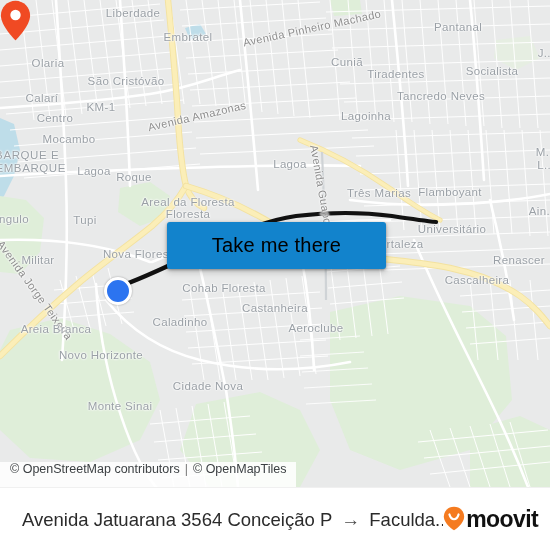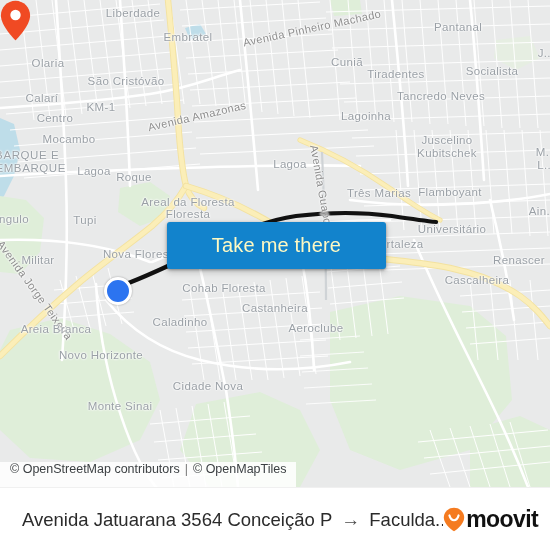--- a/index.html
+++ b/index.html
@@ -39,21 +39,21 @@
     transform-origin:50% 50%;
     pointer-events:none;
     text-shadow:0 0 2px #fff,0 0 2px #fff,0 0 3px #fff;
   }
 
   
   #takeme{
     position:absolute;left:167px;top:222px;width:219px;height:47px;
     background:#1283CC;
     border:0;border-radius:3px;
-    color:#fef9c3;
+    color:#000000;
     font-family:"Liberation Sans", sans-serif;
     font-size:20px;
     letter-spacing:.2px;
     cursor:pointer;
     box-shadow:0 1px 3px rgba(0,0,0,.35),0 3px 7px rgba(0,0,0,.18);
     z-index:40;
   }
 
   
   #origin-dot{
@@ -92,21 +92,21 @@
     flex:1;
     min-width:0;
   }
   #footer .from,#footer .to{
     color:#2b2b2b;font-size:18.5px;white-space:nowrap;overflow:hidden;
   }
   #footer .arrow{
     color:#4a4a4a;font-size:19px;margin:0 9px;flex:none;
   }
   #footer .brand{
-    display:flex;align-items:center;padding-right:12px;flex:none;
+    display:flex;align-items:flex-start;padding-right:12px;flex:none;
   }
   #footer .brand .wordmark{
     font-size:23px;font-weight:bold;color:#111;letter-spacing:-.6px;
     margin-left:1px;
   }
 </style>
 </head>
 <body>
 
 <div id="app">
@@ -385,24 +385,20 @@
     <div class="maplabel" style="left:56px;top:329px">Areia Branca</div>
     <div class="maplabel" style="left:101px;top:355px">Novo Horizonte</div>
     <div class="maplabel" style="left:208px;top:386px">Cidade Nova</div>
     <div class="maplabel" style="left:120px;top:406px">Monte Sinai</div>
     <div class="maplabel" style="left:10px;top:219px">Ângulo</div>
     <div class="maplabel" style="left:546px;top:53px">J...</div>
     <div class="maplabel" style="left:546px;top:152px">M...</div>
     <div class="maplabel" style="left:543px;top:211px">Ain...</div>
     <div class="maplabel" style="left:546px;top:165px">L...</div>
 
-    <div class="maplabel two" style="left:447px;top:147px">
-      <div>Juscelino</div>
-      <div>Kubitschek</div>
-    </div>
     <div class="maplabel two caps" style="left:18px;top:162px">
       <div>EMBARQUE E</div>
       <div>DESEMBARQUE</div>
     </div>
 
     <div class="maplabel" style="left:188px;top:214px">Floresta</div>
 
     <div id="origin-dot"></div>
 
     <svg id="dest-pin" viewBox="0 0 31 41">

